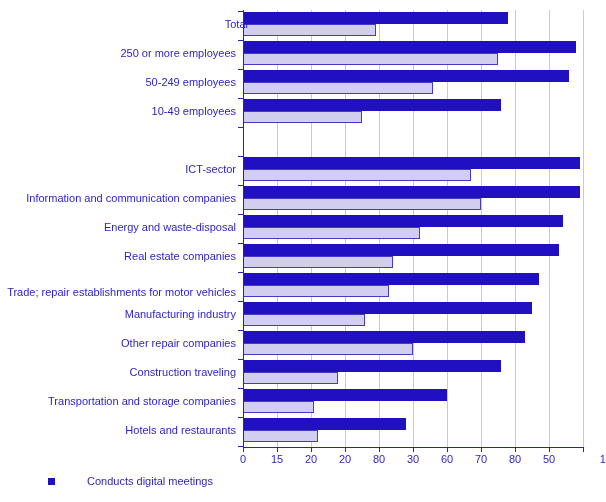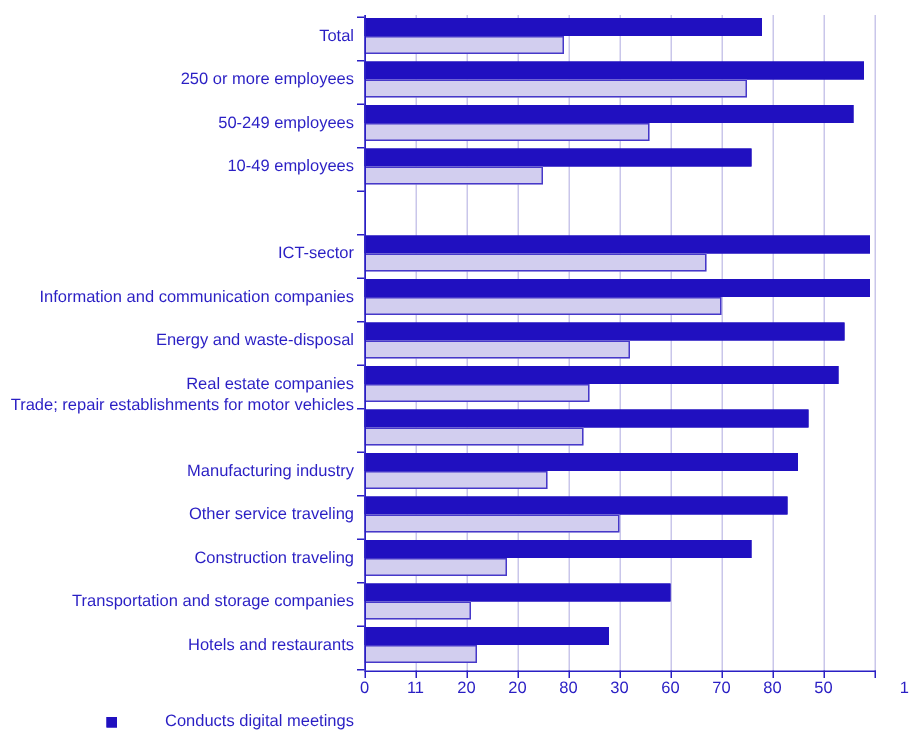--- a/index.html
+++ b/index.html
@@ -214,21 +214,21 @@
       </div>
   </div>
 
   <div class="y-axis-line"></div>
   <div class="axis-baseline"></div>
 
   <div id="ticks-layer">
       <div class="tick-mark" style="left: 243px;"></div>
       <div class="tick-label" style="left: 243px;">0</div>
       <div class="tick-mark" style="left: 277px;"></div>
-      <div class="tick-label" style="left: 277px;">11</div>
+      <div class="tick-label" style="left: 277px;">15</div>
       <div class="tick-mark" style="left: 311px;"></div>
       <div class="tick-label" style="left: 311px;">20</div>
       <div class="tick-mark" style="left: 345px;"></div>
       <div class="tick-label" style="left: 345px;">20</div>
       <div class="tick-mark" style="left: 379px;"></div>
       <div class="tick-label" style="left: 379px;">80</div>
       <div class="tick-mark" style="left: 413px;"></div>
       <div class="tick-label" style="left: 413px;">30</div>
       <div class="tick-mark" style="left: 447px;"></div>
       <div class="tick-label" style="left: 447px;">60</div>
@@ -236,51 +236,51 @@
       <div class="tick-label" style="left: 481px;">70</div>
       <div class="tick-mark" style="left: 515px;"></div>
       <div class="tick-label" style="left: 515px;">80</div>
       <div class="tick-mark" style="left: 549px;"></div>
       <div class="tick-label" style="left: 549px;">50</div>
       <div class="tick-mark" style="left: 583px;"></div>
       <div class="tick-label" style="left: 609px;">100</div>
     </div>
   <div id="cat-layer">
       <div class="cat-tick" style="top: 11px;"></div>
-      <div class="cat-label" style="left: 0px; width: 236px; top: 18px;">Total</div>
+      <div class="cat-label" style="left: 12px; width: 236px; top: 18px;">Total</div>
       <div class="cat-tick" style="top: 40px;"></div>
       <div class="cat-label" style="left: 0px; width: 236px; top: 47px;">250 or more employees</div>
       <div class="cat-tick" style="top: 69px;"></div>
       <div class="cat-label" style="left: 0px; width: 236px; top: 76px;">50-249 employees</div>
       <div class="cat-tick" style="top: 98px;"></div>
       <div class="cat-label" style="left: 0px; width: 236px; top: 105px;">10-49 employees</div>
       <div class="cat-tick" style="top: 127px;"></div>
       <div class="cat-tick" style="top: 156px;"></div>
       <div class="cat-label" style="left: 0px; width: 236px; top: 163px;">ICT-sector</div>
       <div class="cat-tick" style="top: 185px;"></div>
       <div class="cat-label" style="left: 0px; width: 236px; top: 192px;">Information and communication companies</div>
       <div class="cat-tick" style="top: 214px;"></div>
       <div class="cat-label" style="left: 0px; width: 236px; top: 221px;">Energy and waste-disposal</div>
       <div class="cat-tick" style="top: 243px;"></div>
       <div class="cat-label" style="left: 0px; width: 236px; top: 250px;">Real estate companies</div>
       <div class="cat-tick" style="top: 272px;"></div>
-      <div class="cat-label" style="left: 0px; width: 236px; top: 264px; text-align: right;">Trade; repair establishments for motor vehicles</div>
+      <div class="cat-label" style="left: 0px; width: 236px; top: 286px; text-align: right;">Trade; repair establishments for motor vehicles</div>
       <div class="cat-tick" style="top: 301px;"></div>
       <div class="cat-label" style="left: 0px; width: 236px; top: 308px;">Manufacturing industry</div>
       <div class="cat-tick" style="top: 330px;"></div>
-      <div class="cat-label" style="left: 0px; width: 236px; top: 337px;">Other service traveling</div>
+      <div class="cat-label" style="left: 0px; width: 236px; top: 337px;">Other repair companies</div>
       <div class="cat-tick" style="top: 359px;"></div>
       <div class="cat-label" style="left: 0px; width: 236px; top: 366px;">Construction traveling</div>
       <div class="cat-tick" style="top: 388px;"></div>
       <div class="cat-label" style="left: 0px; width: 236px; top: 395px;">Transportation and storage companies</div>
       <div class="cat-tick" style="top: 417px;"></div>
       <div class="cat-label" style="left: 0px; width: 236px; top: 424px;">Hotels and restaurants</div>
       <div class="cat-tick" style="top: 446px;"></div>
     </div>
 
   <div class="legend">
-    <div class="legend-entry" style="left:71px;gap:32px;">
+    <div class="legend-entry" style="left:48px;gap:32px;">
       <span class="legend-swatch dark"></span>
       <span>Conducts digital meetings</span>
     </div>
   </div>
 
 </div>
 
 </body></html>

